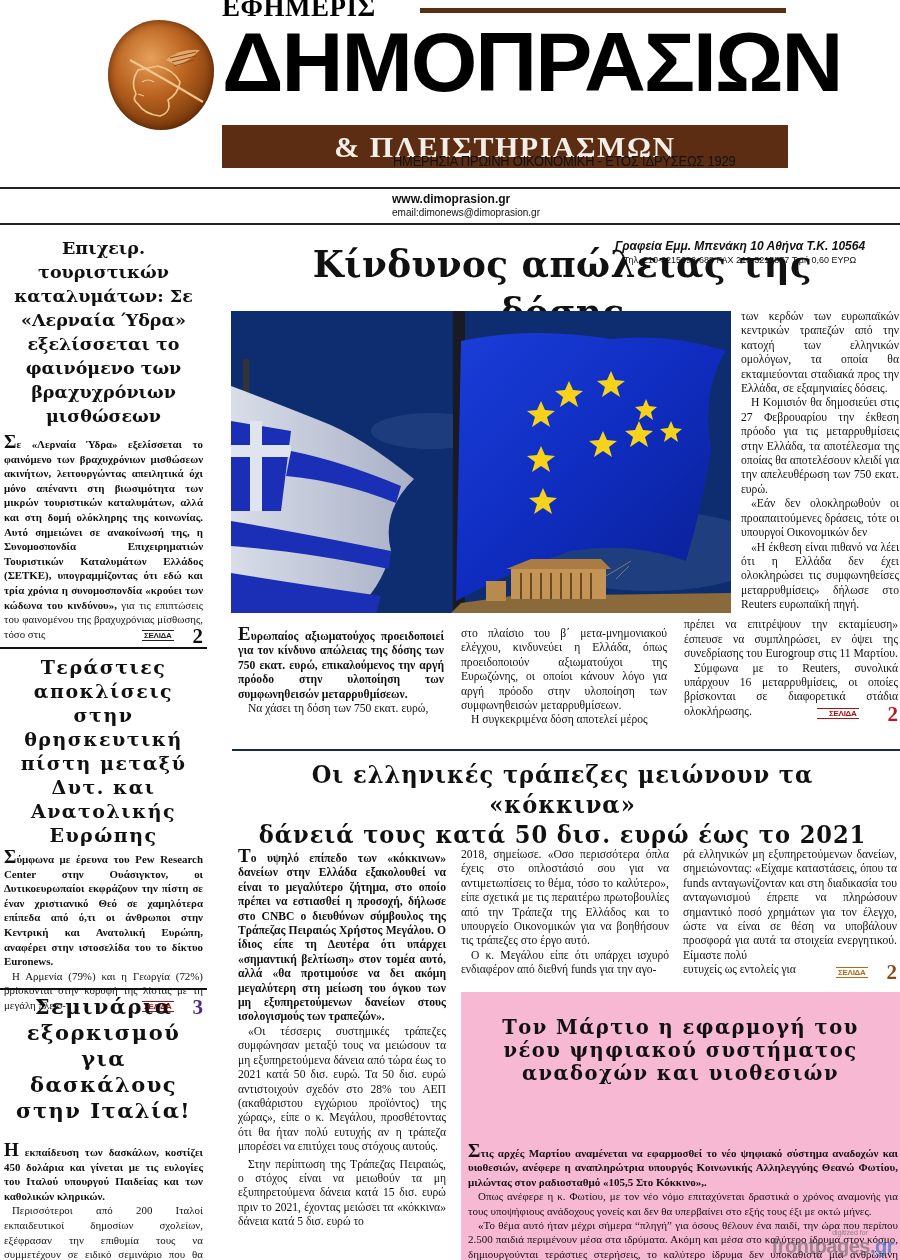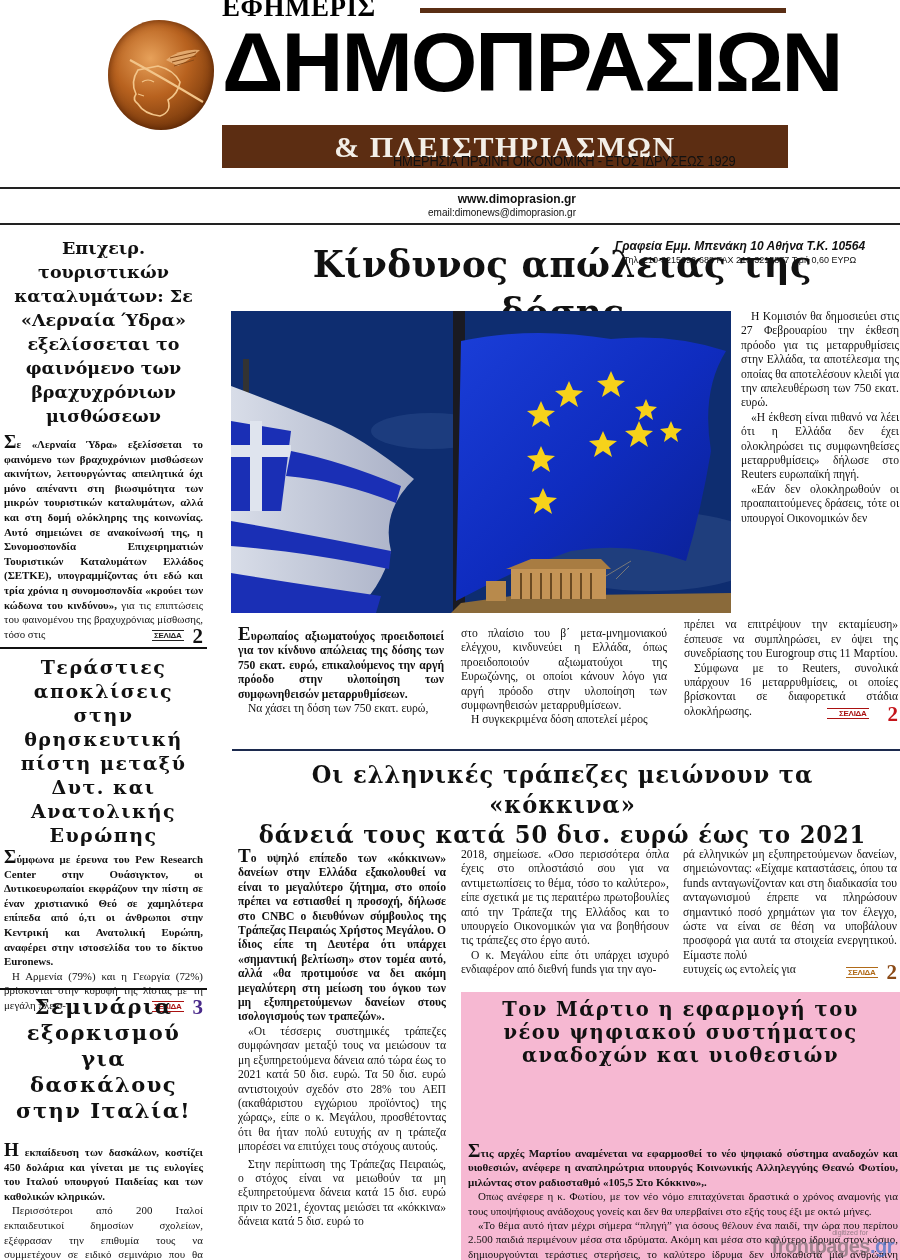--- a/index.html
+++ b/index.html
@@ -25,40 +25,40 @@
                    font-family: "Liberation Serif", serif; font-weight: bold; font-size: 30px;
                    line-height: 43px; letter-spacing: 1.5px; margin-top: 20px; }
   .rule-bot { position: absolute; left: 222px; top: 161px; width: 165px; height: 5px; background: #5a2e14; }
   .tagline { position: absolute; left: 393px; top: 153px; font-family: "Liberation Sans", sans-serif;
              font-size: 14px; color: #111; letter-spacing: -0.2px; transform: scaleX(0.92); transform-origin: left; white-space: nowrap; }
 
   .infobar { position: absolute; left: 0; top: 187px; width: 900px; height: 38px;
              border-top: 2px solid #222; border-bottom: 2px solid #222; }
   .infobar .c1 { position: absolute; left: 85px; top: 3px; width: 240px; text-align: center;
                  font-family: "Liberation Sans", sans-serif; font-size: 12px; line-height: 14px; letter-spacing: 0.5px; }
-  .infobar .c2 { position: absolute; left: 406px; top: 3px; width: 170px; text-align: right;
+  .infobar .c2 { position: absolute; left: 392px; top: 3px; width: 170px; text-align: left;
                  font-family: "Liberation Sans", sans-serif; line-height: 14px; }
   .infobar .c2 .web { font-size: 12px; font-weight: bold; }
   .infobar .c2 .mail { font-size: 10px; }
   .infobar .c3 { position: absolute; left: 580px; top: 3px; width: 320px; text-align: center;
                  font-family: "Liberation Sans", sans-serif; line-height: 14px; }
   .infobar .c3 .addr { font-size: 12px; font-style: italic; font-weight: bold; margin-top: 47px; }
   .infobar .c3 .tel { font-size: 9px; white-space: nowrap; }
 
   
   .body-text { font-size: 11.6px; line-height: 14.4px; text-align: justify; hyphens: auto; }
   .bold { font-weight: bold; }
   .dropcap { font-size: 19px; font-weight: bold; line-height: 1; }
   .indent { text-indent: 10px; }
 
   .side { position: absolute; left: 0; width: 207px; padding: 0 4px 0 4px; }
   .side-head { font-family: "DejaVu Serif", serif; font-weight: bold; text-align: center; color: #111; }
   .side-rule { position: absolute; left: 0; width: 207px; height: 2px; background: #111; }
 
-  .page-ref { display: inline-flex; align-items: center; gap: 9px; float: right; margin-left: 4px; }
+  .page-ref { display: inline-flex; align-items: center; gap: 19px; float: right; margin-left: 4px; }
   .page-ref .badge { font-family: "Liberation Sans", sans-serif; font-size: 8px; font-weight: bold;
                      color: #a11; border-top: 1px solid #a11; border-bottom: 1px solid #a11; padding: 0 2px; line-height: 9px; letter-spacing: -0.3px; }
   .page-ref .badge.black { color: #222; border-color: #222; }
   .page-ref .num { font-family: "Liberation Serif", serif; font-weight: bold; font-size: 21px; line-height: 18px; }
   .num.red { color: #c4141a; }
   .num.black { color: #111; }
   .num.purple { color: #4a2a8a; }
   .num.brown { color: #8a4a16; }
 
   .main-head { position: absolute; left: 225px; top: 240px; width: 675px; text-align: center;
@@ -72,21 +72,21 @@
   .col { position: absolute; }
   .rcol { position: absolute; left: 741px; top: 310px; width: 158px; }
 
   .sep-line { position: absolute; left: 232px; top: 749px; width: 668px; height: 2px; background: #1c2a4e; }
   .second-head { position: absolute; left: 225px; top: 760px; width: 675px; text-align: center;
                  font-family: "DejaVu Serif", serif; font-weight: bold; font-size: 24px; line-height: 30px; letter-spacing: 1px;
                  transform: scaleX(0.94); transform-origin: center; }
 
   .pink { position: absolute; left: 461px; top: 992px; width: 439px; height: 268px; background: #f6b8d2; }
   .pink-head { text-align: center; font-family: "DejaVu Serif", serif; font-weight: bold; font-size: 19.5px;
-               line-height: 23px; letter-spacing: 1.5px; padding-top: 6px; }
+               line-height: 23px; letter-spacing: 1.5px; padding-top: 24px; }
   .pink .body-text { position: absolute; left: 7px; top: 117px; width: 430px; }
 
   .watermark { position: absolute; right: 6px; bottom: 2px; font-family: "Liberation Sans", sans-serif; font-weight: bold;
                font-size: 20px; color: rgba(90,90,90,0.55); letter-spacing: -0.5px; }
   .watermark .gr { color: rgba(60,110,200,0.7); }
   .wm-small { position: absolute; right: 32px; bottom: 24px; font-family: "Liberation Sans", sans-serif; font-size: 7px; color: rgba(80,80,80,0.6); }
 </style>
 </head>
 <body>
 
@@ -216,23 +216,24 @@
 
 <div class="col body-text" style="left:238px; top:624px; width:206px;">
   <span class="bold"><span class="dropcap">Ε</span><span>υρωπαίος αξιωματούχος προειδοποιεί για τον κίνδυνο απώλειας της δόσης των 750 εκατ. ευρώ, επικαλούμενος την αργή πρόοδο στην υλοποίηση των συμφωνηθεισών μεταρρυθμίσεων.</span></span><br>
   <span style="display:inline-block; width:10px;"></span><span>Να χάσει τη δόση των 750 εκατ. ευρώ,</span>
 </div>
 <div class="col body-text" style="left:461px; top:627px; width:206px;">
   <span>στο πλαίσιο του β΄ μετα-μνημονιακού ελέγχου, κινδυνεύει η Ελλάδα, όπως προειδοποιούν αξιωματούχοι της Ευρωζώνης, οι οποίοι κάνουν λόγο για αργή πρόοδο στην υλοποίηση των συμφωνηθεισών μεταρρυθμίσεων.</span><br>
   <span style="display:inline-block; width:10px;"></span><span>Η συγκεκριμένα δόση αποτελεί μέρος</span>
 </div>
 <div class="rcol body-text">
+  <div>των κερδών των ευρωπαϊκών κεντρικών τραπεζών από την κατοχή των ελληνικών ομολόγων, τα οποία θα εκταμιεύονται σταδιακά προς την Ελλάδα, σε εξαμηνιαίες δόσεις.</div>
   <div class="indent">Η Κομισιόν θα δημοσιεύει στις 27 Φεβρουαρίου την έκθεση πρόοδο για τις μεταρρυθμίσεις στην Ελλάδα, τα αποτέλεσμα της οποίας θα αποτελέσουν κλειδί για την απελευθέρωση των 750 εκατ. ευρώ.</div>
+  <div class="indent">«Εάν δεν ολοκληρωθούν οι προαπαιτούμενες δράσεις, τότε οι υπουργοί Οικονομικών δεν</div>
   <div class="indent">«Η έκθεση είναι πιθανό να λέει ότι η Ελλάδα δεν έχει ολοκληρώσει τις συμφωνηθείσες μεταρρυθμίσεις» δήλωσε στο Reuters ευρωπαϊκή πηγή.</div>
-  <div class="indent">«Εάν δεν ολοκληρωθούν οι προαπαιτούμενες δράσεις, τότε οι υπουργοί Οικονομικών δεν</div>
 </div>
 <div class="col body-text" style="left:684px; top:604px; width:214px;">
   <div style="padding-left:60px;">&nbsp;</div>
   <div>πρέπει να επιτρέψουν την εκταμίευση» έσπευσε να συμπληρώσει, εν όψει της συνεδρίασης του Eurogroup στις 11 Μαρτίου.</div>
   <div class="indent">
     <span>Σύμφωνα με το Reuters, συνολικά υπάρχουν 16 μεταρρυθμίσεις, οι οποίες βρίσκονται σε διαφορετικά στάδια ολοκλήρωσης.</span>
     <span class="page-ref">
       <span class="badge">ΣΕΛΙΔΑ</span>
       <span class="num red">2</span>
     </span>

